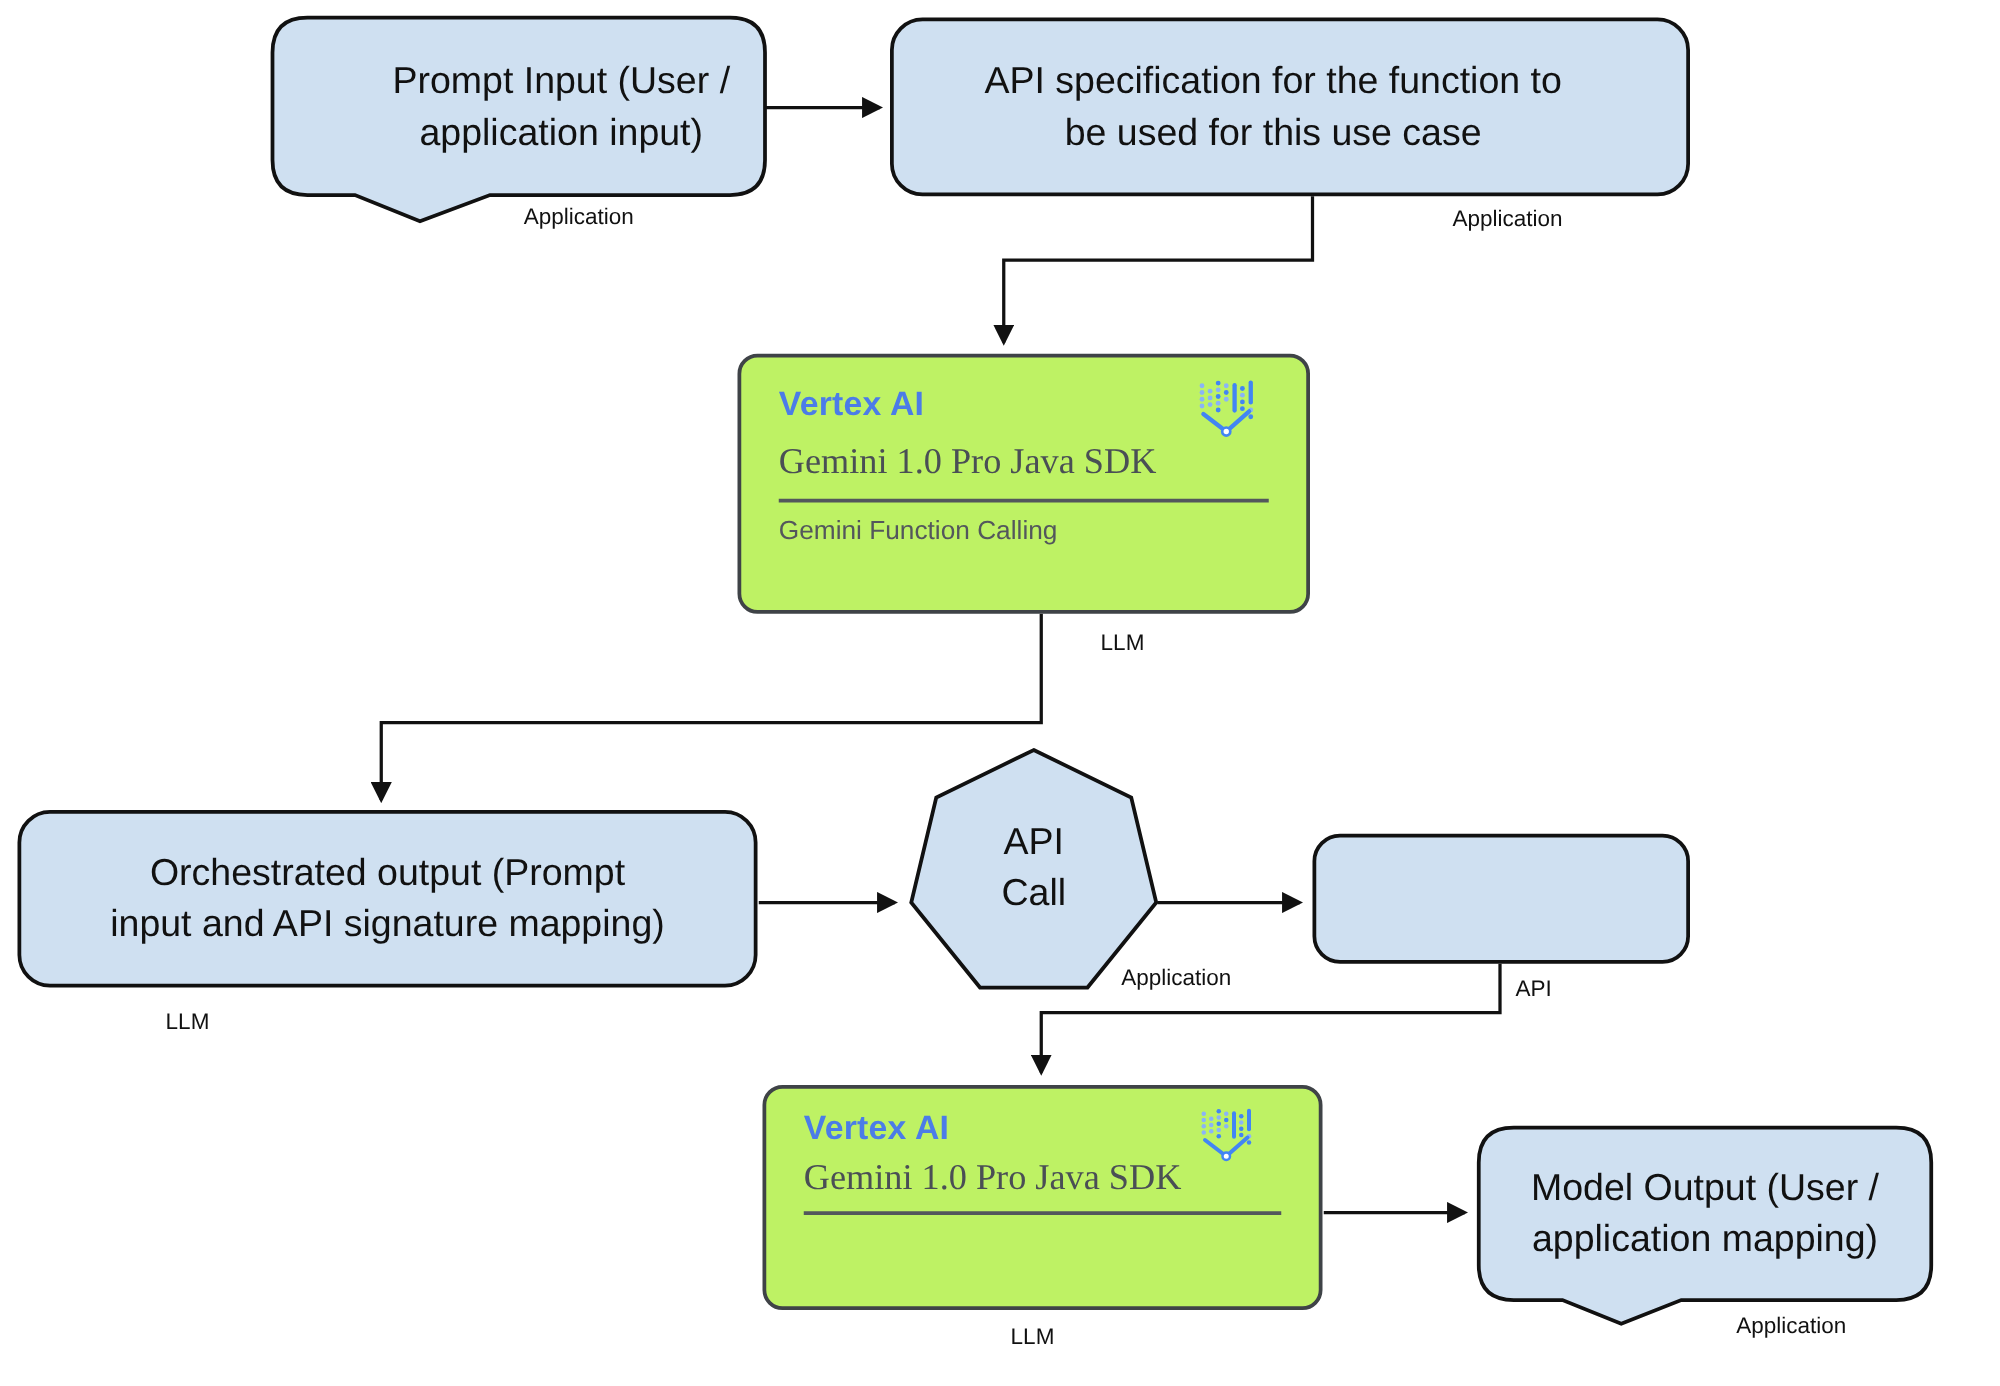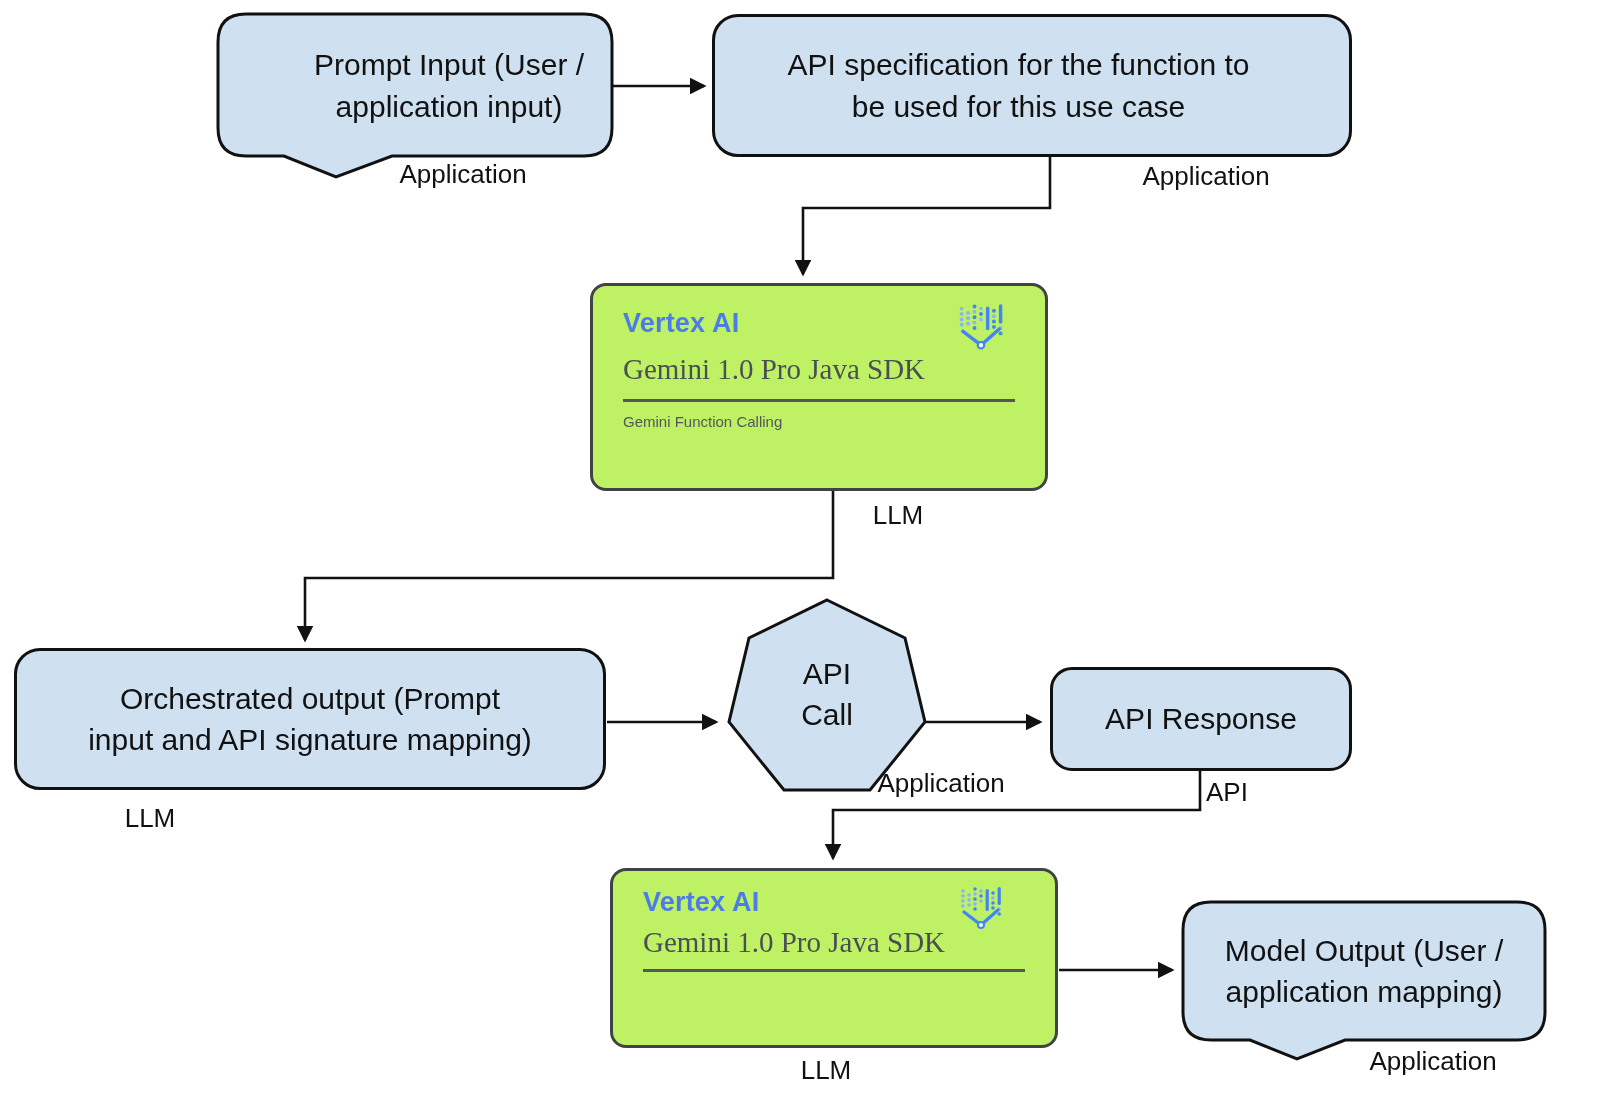--- a/index.html
+++ b/index.html
@@ -44,21 +44,21 @@
     font-family:Liberation Serif, serif;
   }
   .card-sep{
     height:0;
     border:none;
     border-top:3px solid #53575c;
     margin:13px 0 11px 0;
   }
   .card-feature{
     color:#53575c;
-    font-size:15px;
+    font-size:21px;
     font-weight:400;
   }
   .card-icon{
     position:absolute;
     top:14px;right:36px;
     width:56px;height:56px;
   }
   .node-text{
     position:absolute;z-index:3;
     display:flex;align-items:center;justify-content:center;
@@ -66,21 +66,21 @@
     white-space:pre-line;
     color:#111111;
     font-size:30px;
     line-height:1.38;
   }
   .tag-label{
     position:absolute;z-index:3;
     display:flex;align-items:center;justify-content:center;
     text-align:center;
     color:#111111;
-    font-size:26px;
+    font-size:18px;
     line-height:1.1;
   }
 </style>
 </head>
 <body>
 
 <div class="canvas">
 
   <svg class="layer" width="1600" height="1109" viewBox="0 0 1600 1109">
     <defs>
@@ -184,21 +184,20 @@
 
   <div class="node-text" style="left:712px;top:14px;width:613px;height:143px;">API specification for the function to
 be used for this use case</div>
 
   <div class="node-text" style="left:14px;top:648px;width:592px;height:142px;">Orchestrated output (Prompt
 input and API signature mapping)</div>
 
   <div class="node-text" style="left:727px;top:608px;width:200px;height:172px;">API
 Call</div>
 
-  <div class="node-text" style="left:1050px;top:667px;width:302px;height:104px;">API Response</div>
 
   <div class="node-text" style="left:1183px;top:902px;width:362px;height:138px;">Model Output (User /
 application mapping)</div>
 
   <div class="tag-label" style="left:393px;top:161px;width:140px;height:26px;">Application</div>
 
   <div class="tag-label" style="left:1136px;top:163px;width:140px;height:26px;">Application</div>
 
   <div class="tag-label" style="left:848px;top:502px;width:100px;height:26px;">LLM</div>
 

